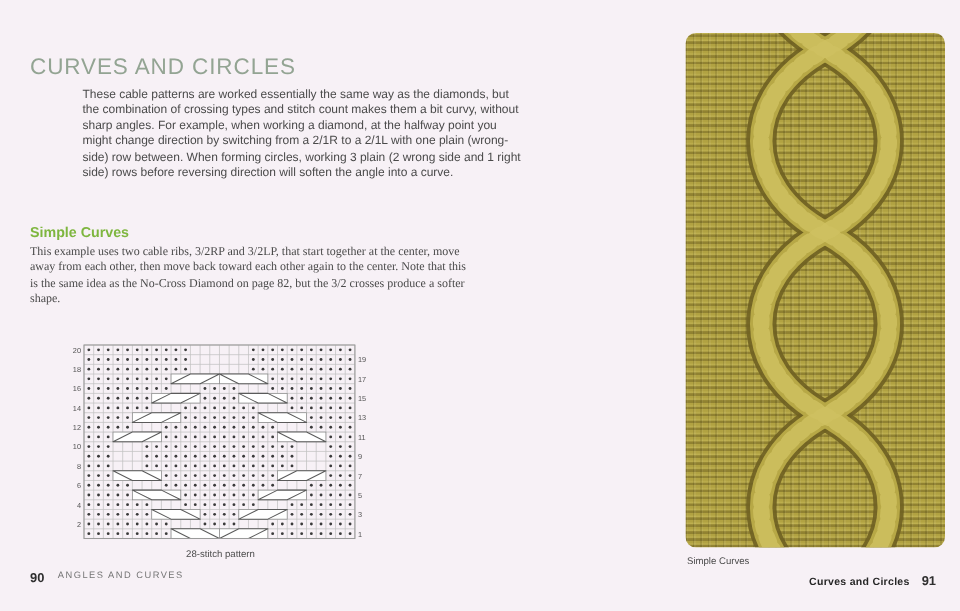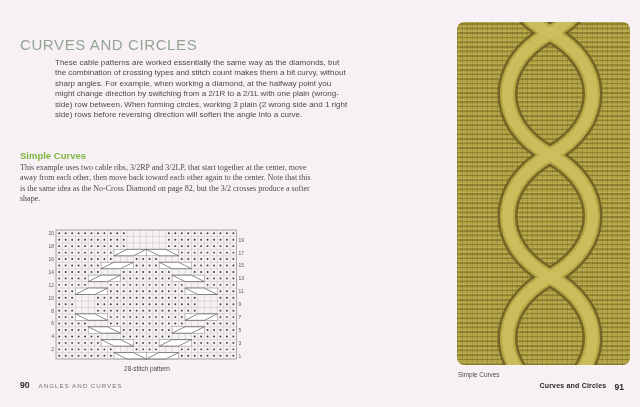--- a/index.html
+++ b/index.html
@@ -29,21 +29,21 @@
     position:absolute; left:20px; top:163px; width:293px;
     font-size:8px; line-height:10.4px; color:#4a4a4a;font-family:Liberation Serif, serif;
   }
   .chart-wrap { position:absolute; left:42px; top:229px; width:210px; }
   .chart-caption {
     margin-top:1px; text-align:center;
     font-size:6.4px; color:#4c4c4c; width:210px;
   }
   .footer-left {
     position:absolute; left:20px; top:380px;
-    display:flex; align-items:center; gap:9px;
+    display:flex; align-items:flex-start; gap:9px;
   }
   .pgnum { font-size:8.6px; font-weight:bold; color:#2f2f2f; }
   .footer-label {
     font-size:6.2px; letter-spacing:1px; color:#757575;
     text-transform:uppercase;
   }
 
   
   .photo {
     position:absolute; left:457px; top:22px; width:173px; height:343px;
@@ -56,21 +56,21 @@
         rgba(209,196,100,0.40) 2.2px, rgba(177,162,66,0.12) 3.4px,
         transparent 4.6px);
   }
   .photo svg { position:absolute; left:0; top:0; }
   .photo-caption {
     position:absolute; left:458px; top:371px;
     font-size:6.4px; color:#4c4c4c;
   }
   .footer-right {
     position:absolute; right:16px; top:382px;
-    display:flex; align-items:flex-start; gap:8px;
+    display:flex; align-items:flex-end; gap:8px;
   }
   .footer-right .chapter { font-size:7px; font-weight:bold; color:#262626; letter-spacing:.2px; }
 </style>
 </head>
 <body>
 
 <div class="spread">
 
   <h1 class="page-title">CURVES AND CIRCLES</h1>
 

